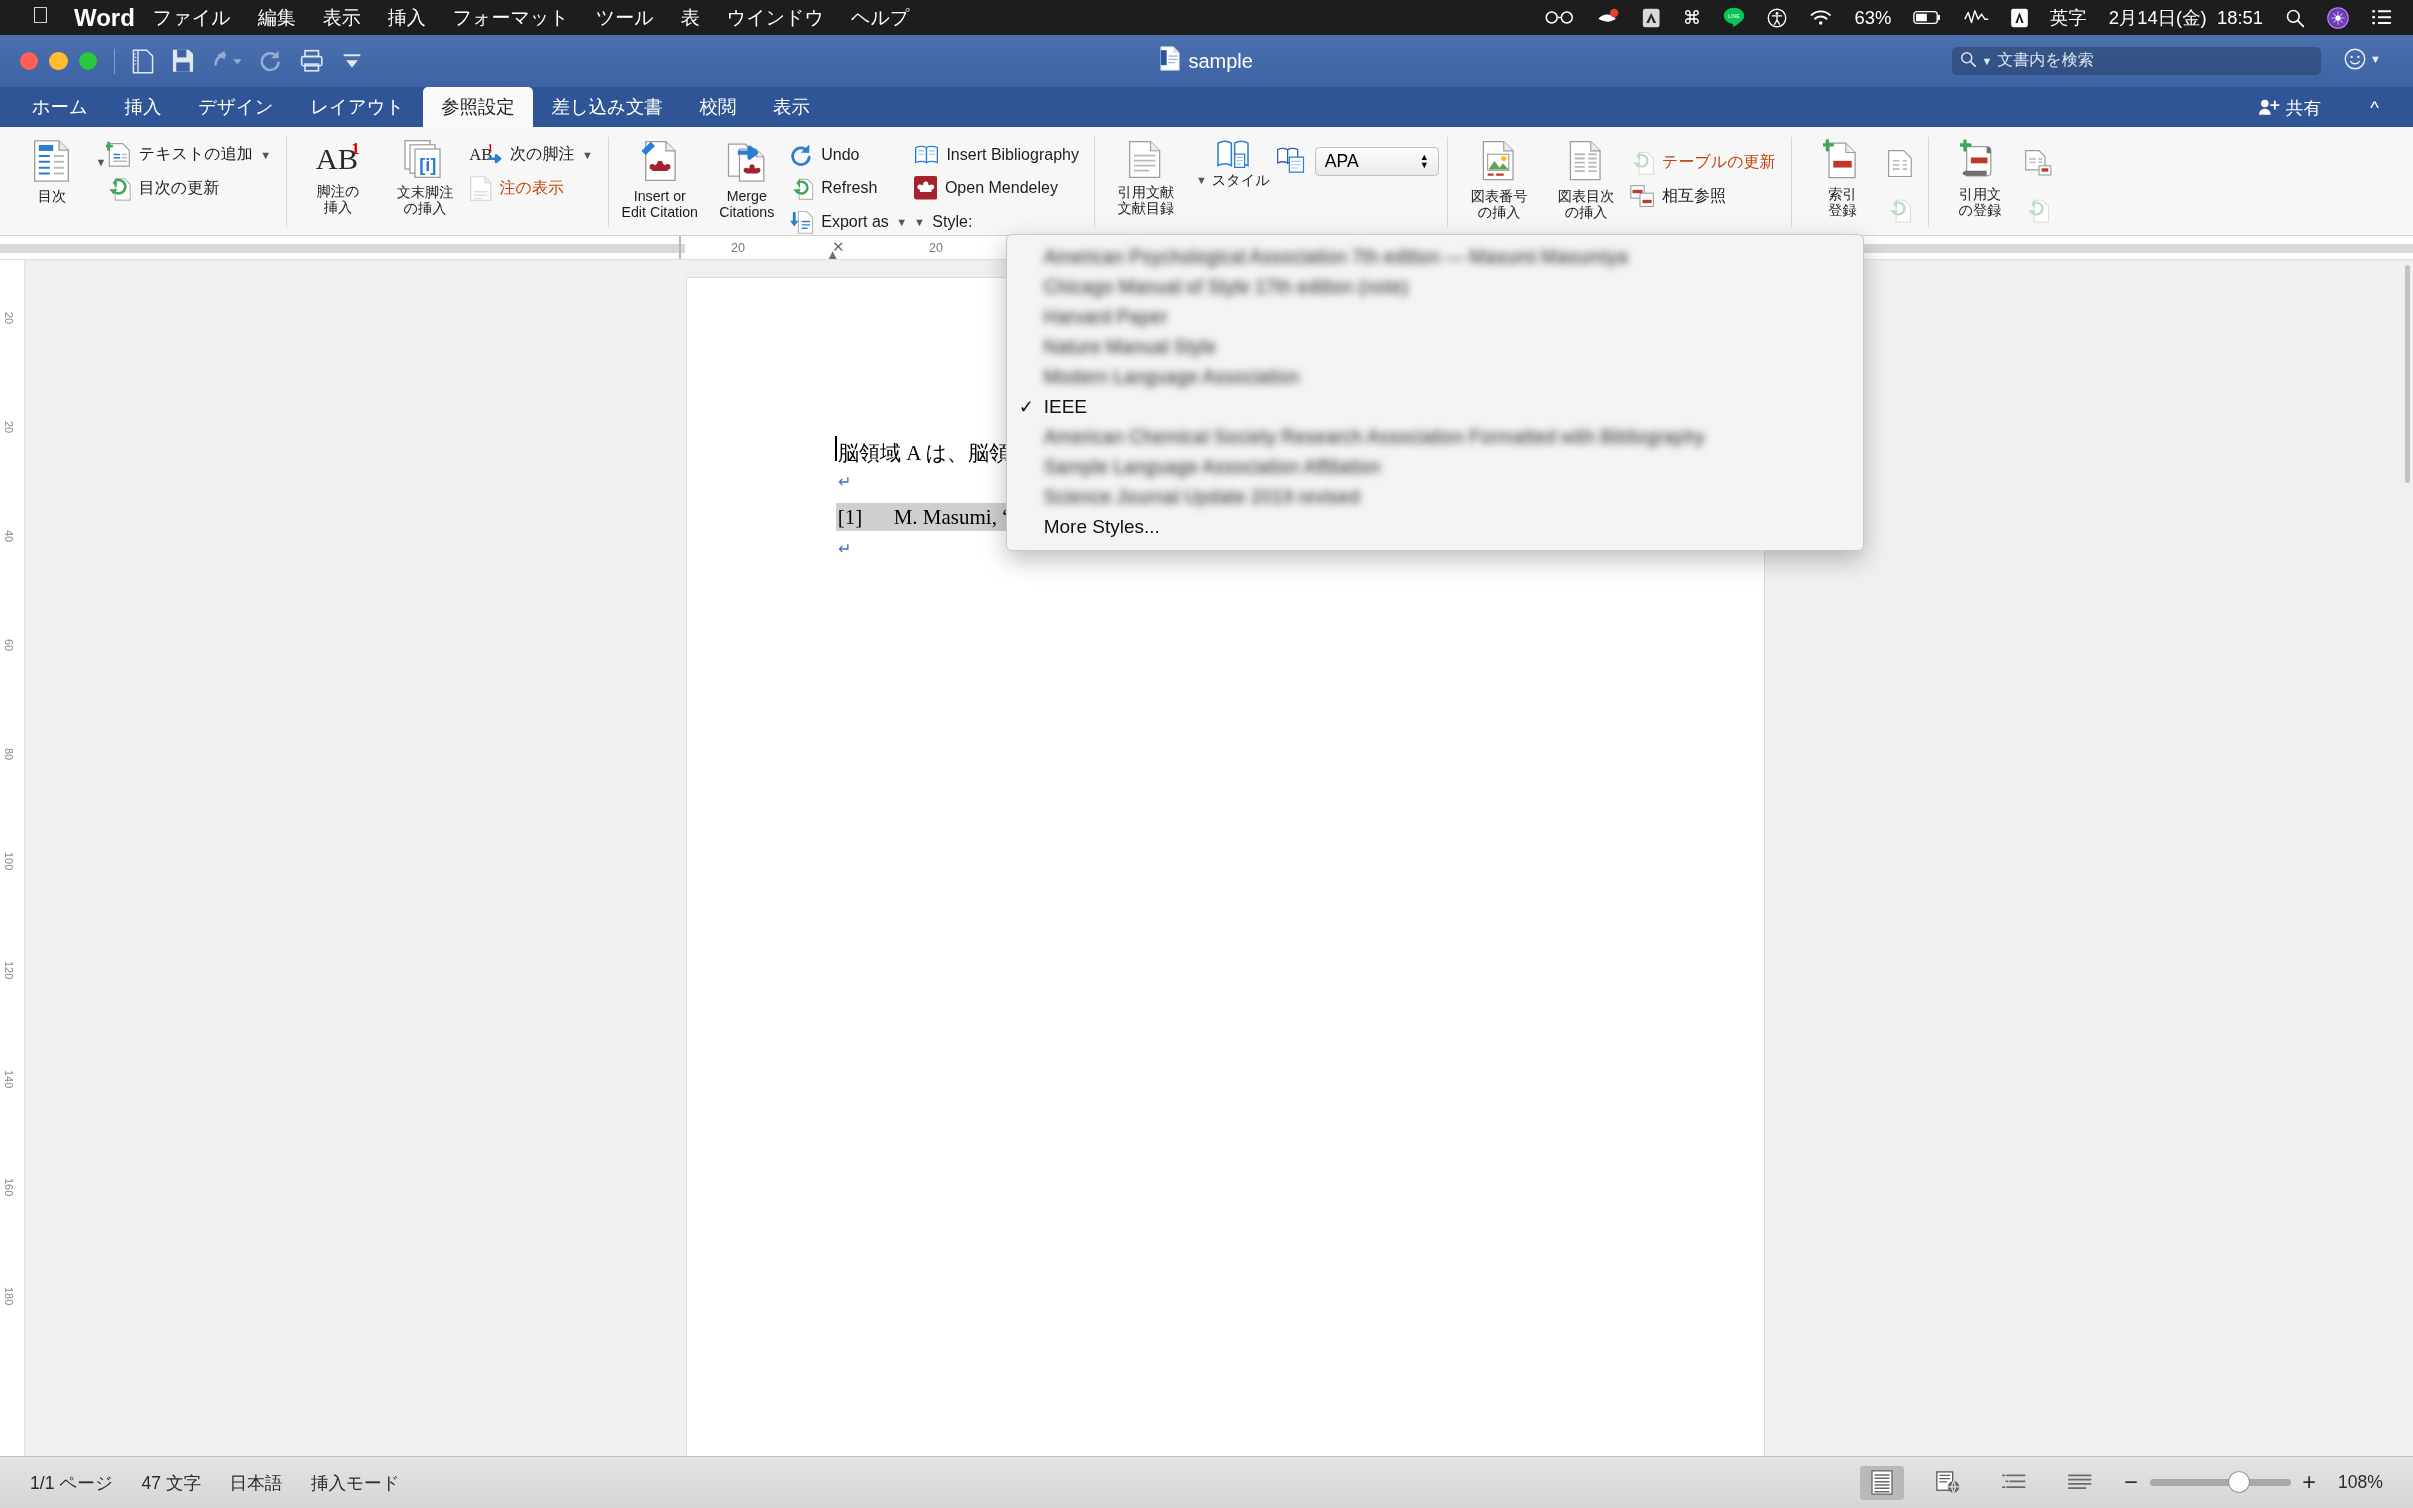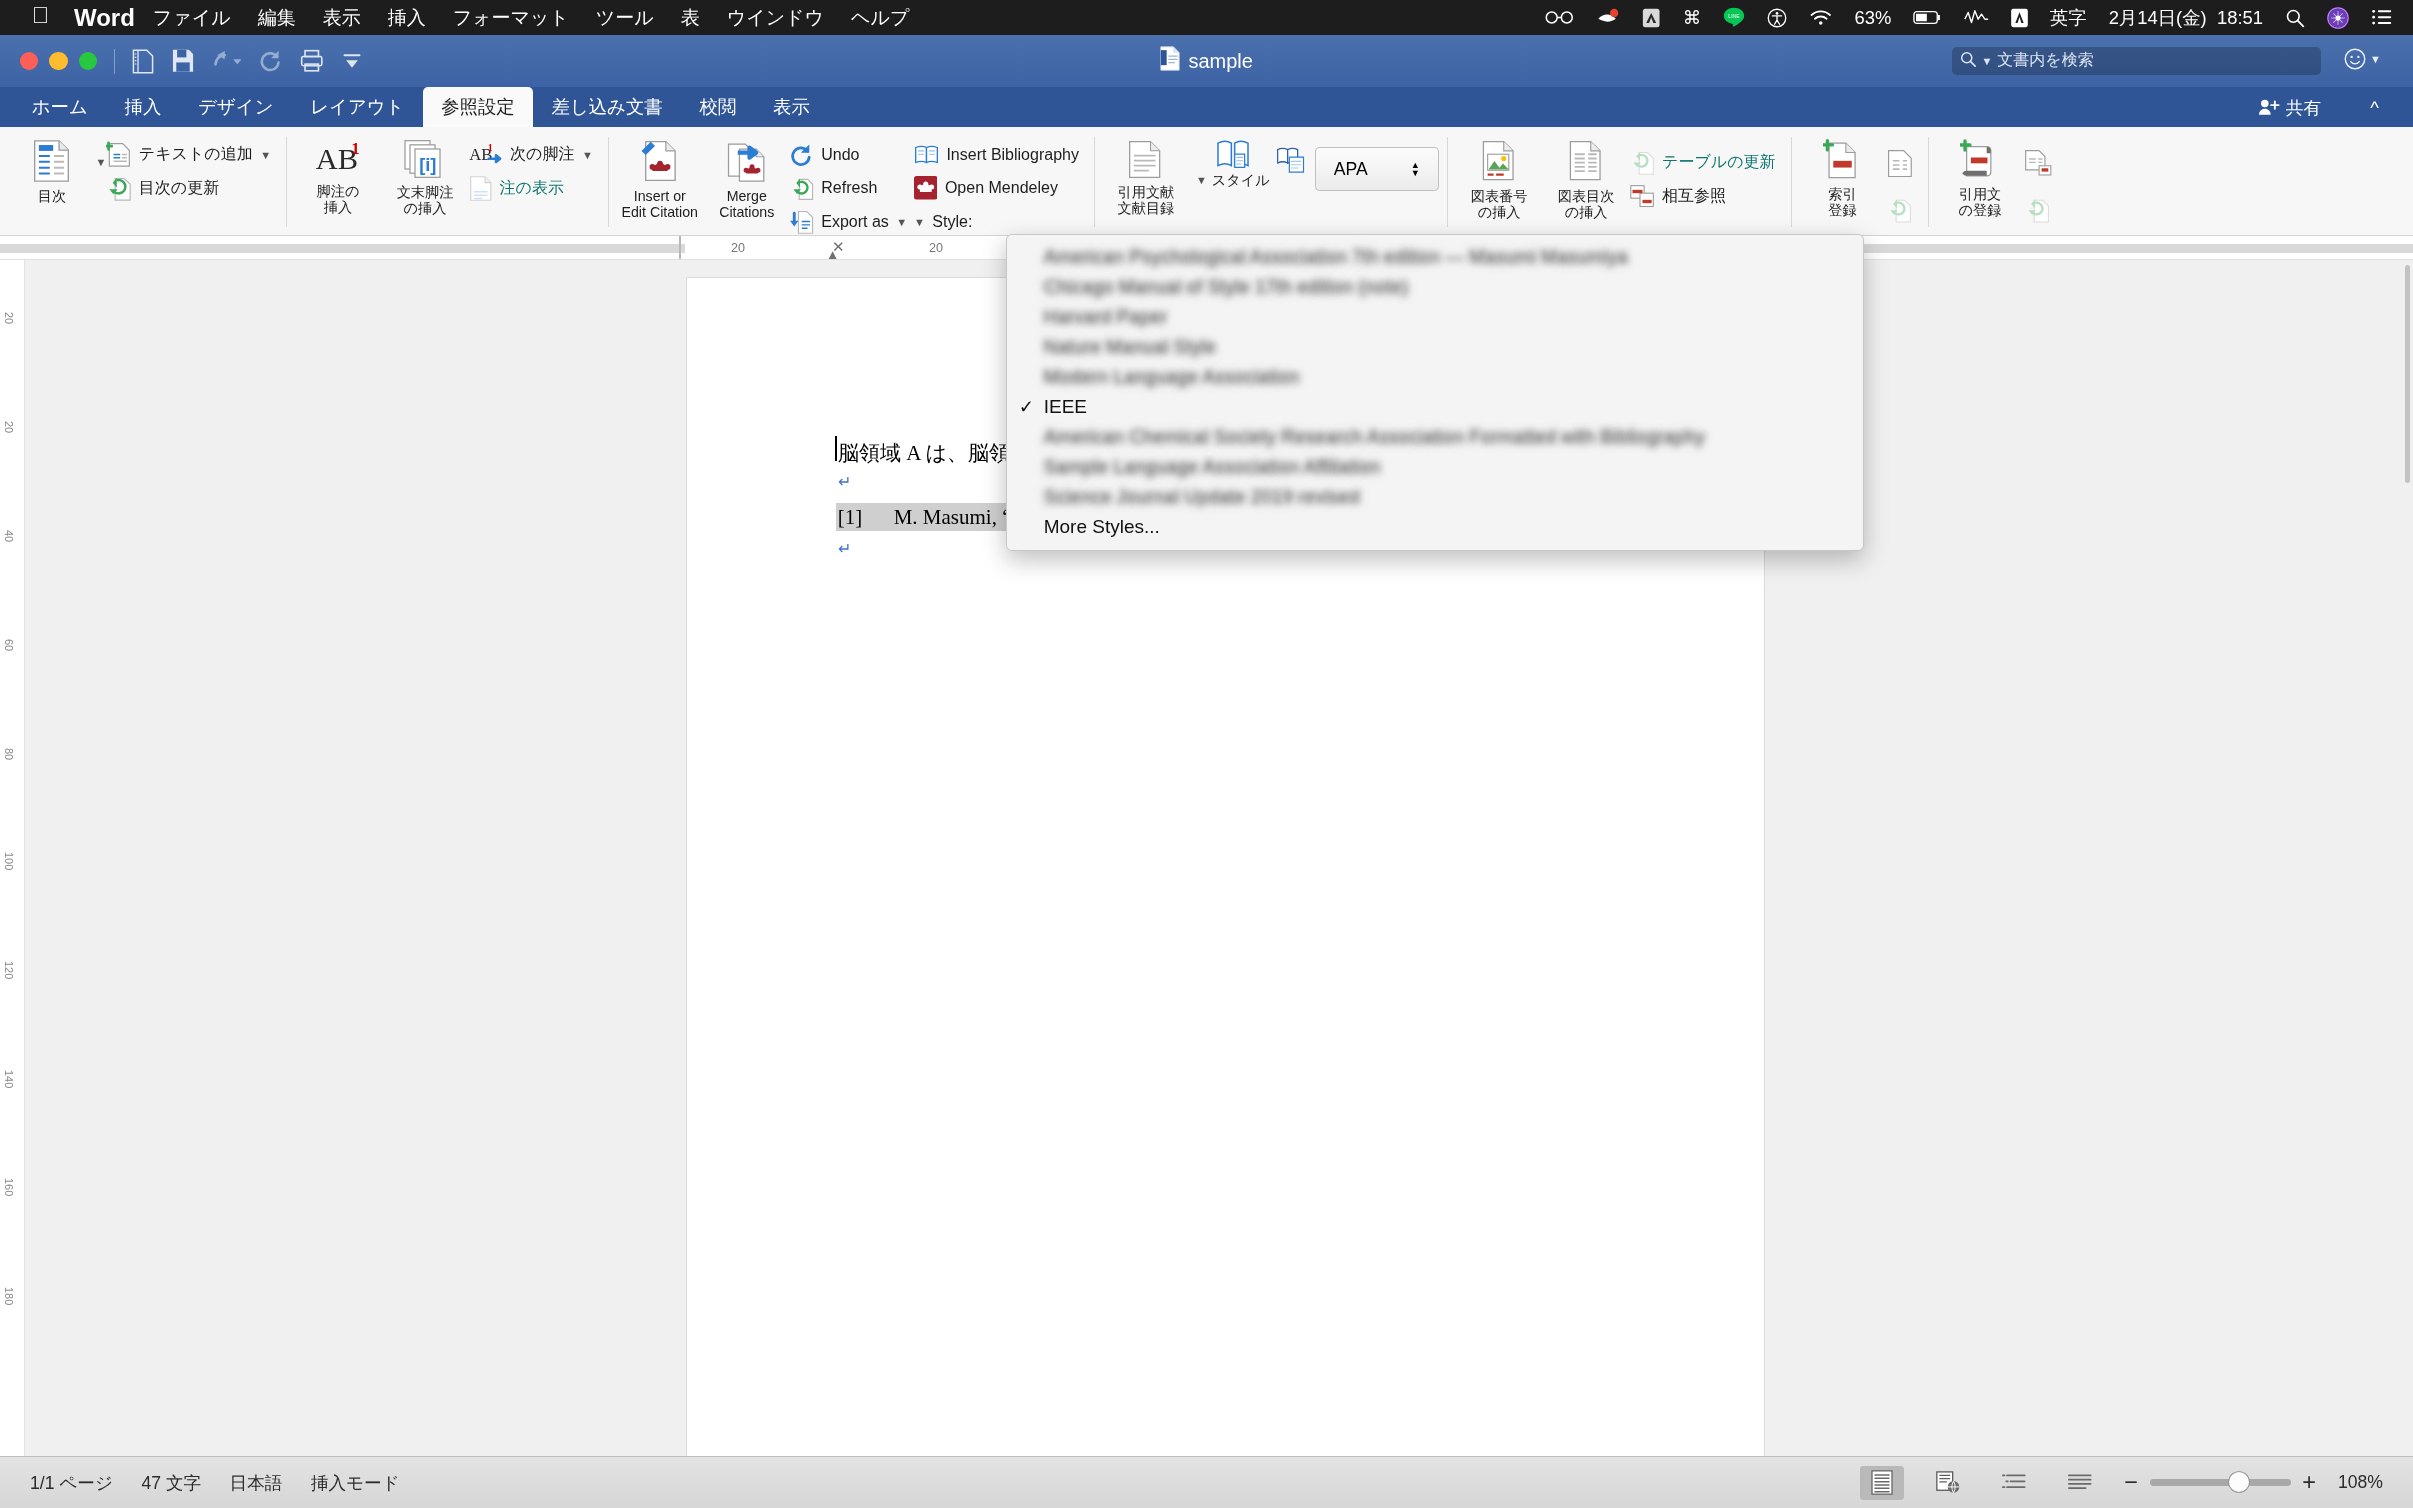--- a/index.html
+++ b/index.html
@@ -83,21 +83,21 @@
     content:""; position:absolute; left:0; top:10px; bottom:8.4px; width:0.8px; background:#d8d8d8;
   }
   .big-btn {
     display: flex; flex-direction: column; align-items: center; justify-content: flex-start;
     width: 87px; padding-top: 5px; font-size: 14.2px; color: #1d1d1d; text-align: center; line-height: 1.18;
   }
   .big-btn .lbl { margin-top: 5px; }
   .big-btn.en { font-size: 14.2px; }
   .small-rows { display: flex; flex-direction: column; justify-content: center; padding-top: 6.7px; gap: 5px; }
   .small-btn { display: flex; align-items: center; gap: 7.5px; font-size: 16px; color: #1d1d1d; height: 28.5px; padding-right: 6.7px; white-space: nowrap;}
-  .small-btn.disabled { color: #0f766e; }
+  .small-btn.disabled { color: #c2410c; }
   .caret { font-size: 11px; color: #555; }
   .icon { display: inline-flex; align-items: center; justify-content: flex-start; }
 
   
   #ruler-h {
     height: 23.5px; background: #ffffff; border-bottom: 0.8px solid #e0e0e0; position: relative;
     font-size: 11.7px; color: #8a8a8a; overflow: hidden;
   }
   #ruler-h .rbar { position: absolute; top: 7.5px; height: 9.2px; background: #d9d9d9; }
   #ruler-h .rtick { position: absolute; top: 5px; font-size: 12.6px; color: #777; }
@@ -615,21 +615,21 @@
         <span class="icon">
           <svg width="30" height="27" viewBox="0 0 36 32">
               <path d="M2 3c4-2 8-2 12 0v16c-4-2-8-2-12 0z" fill="#fff" stroke="#2b5fa8" stroke-width="1.5"></path>
               <path d="M26 3c-4-2-8-2-12 0v16c4-2 8-2 12 0z" fill="#fff" stroke="#2b5fa8" stroke-width="1.5"></path>
               <path d="M16 12h17v18H16z" fill="#fff" stroke="#2b7cd3" stroke-width="1.4"></path>
               <g stroke="#9fc9ef" stroke-width="1.3">
                 <path d="M18 17h12M18 21h12M18 25h9"></path>
               </g>
             </svg>
         </span>
-        <span style="display:inline-flex;align-items:center;justify-content:space-between;width:124px;height:44px;background:linear-gradient(#fcfcfc,#ebebeb);border:0.8px solid #bfbfbf;border-radius:4.2px;padding:0 18px;font-size:17.6px;">
+        <span style="display:inline-flex;align-items:center;justify-content:space-between;width:124px;height:29px;background:linear-gradient(#fcfcfc,#ebebeb);border:0.8px solid #bfbfbf;border-radius:4.2px;padding:0 9px;font-size:17.6px;">
           <span>APA</span>
           <span style="display:flex;flex-direction:column;gap:1.7px;">
             <span style="font-size:9.2px;line-height:6.7px;">▲</span>
             <span style="font-size:9.2px;line-height:6.7px;">▼</span>
           </span>
         </span>
       </div>
     </div>
 
     <div class="rgroup">

